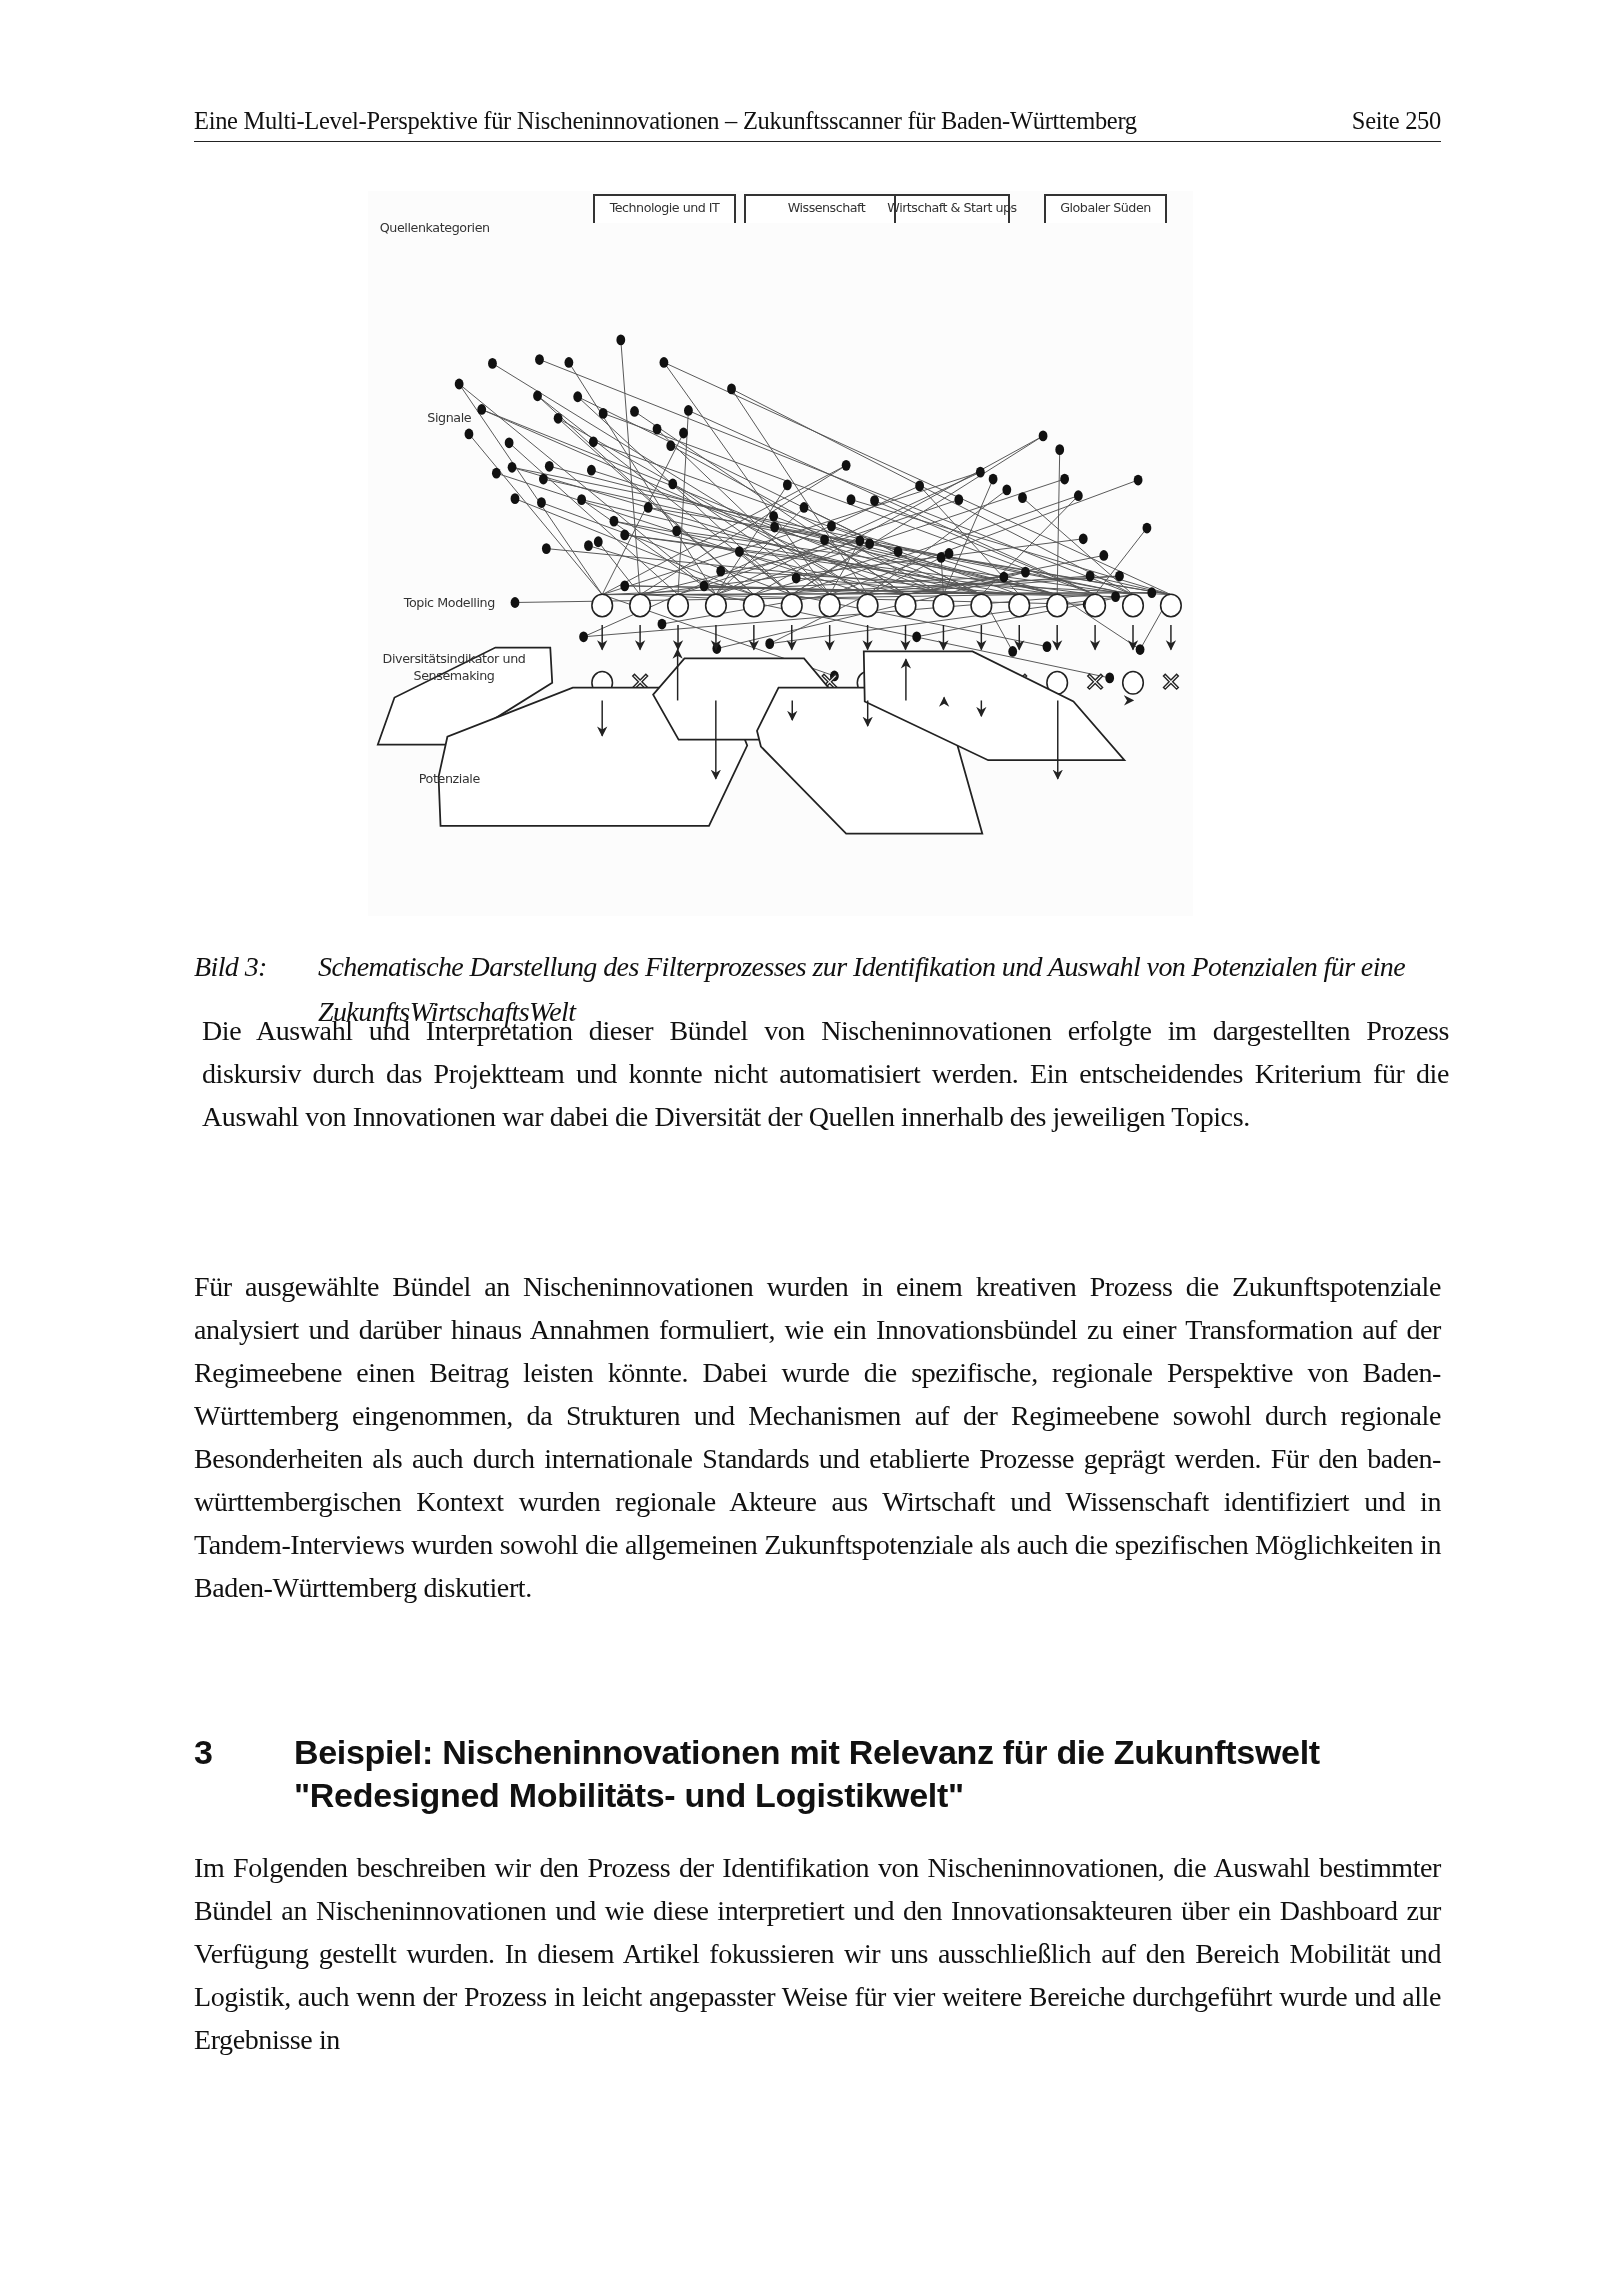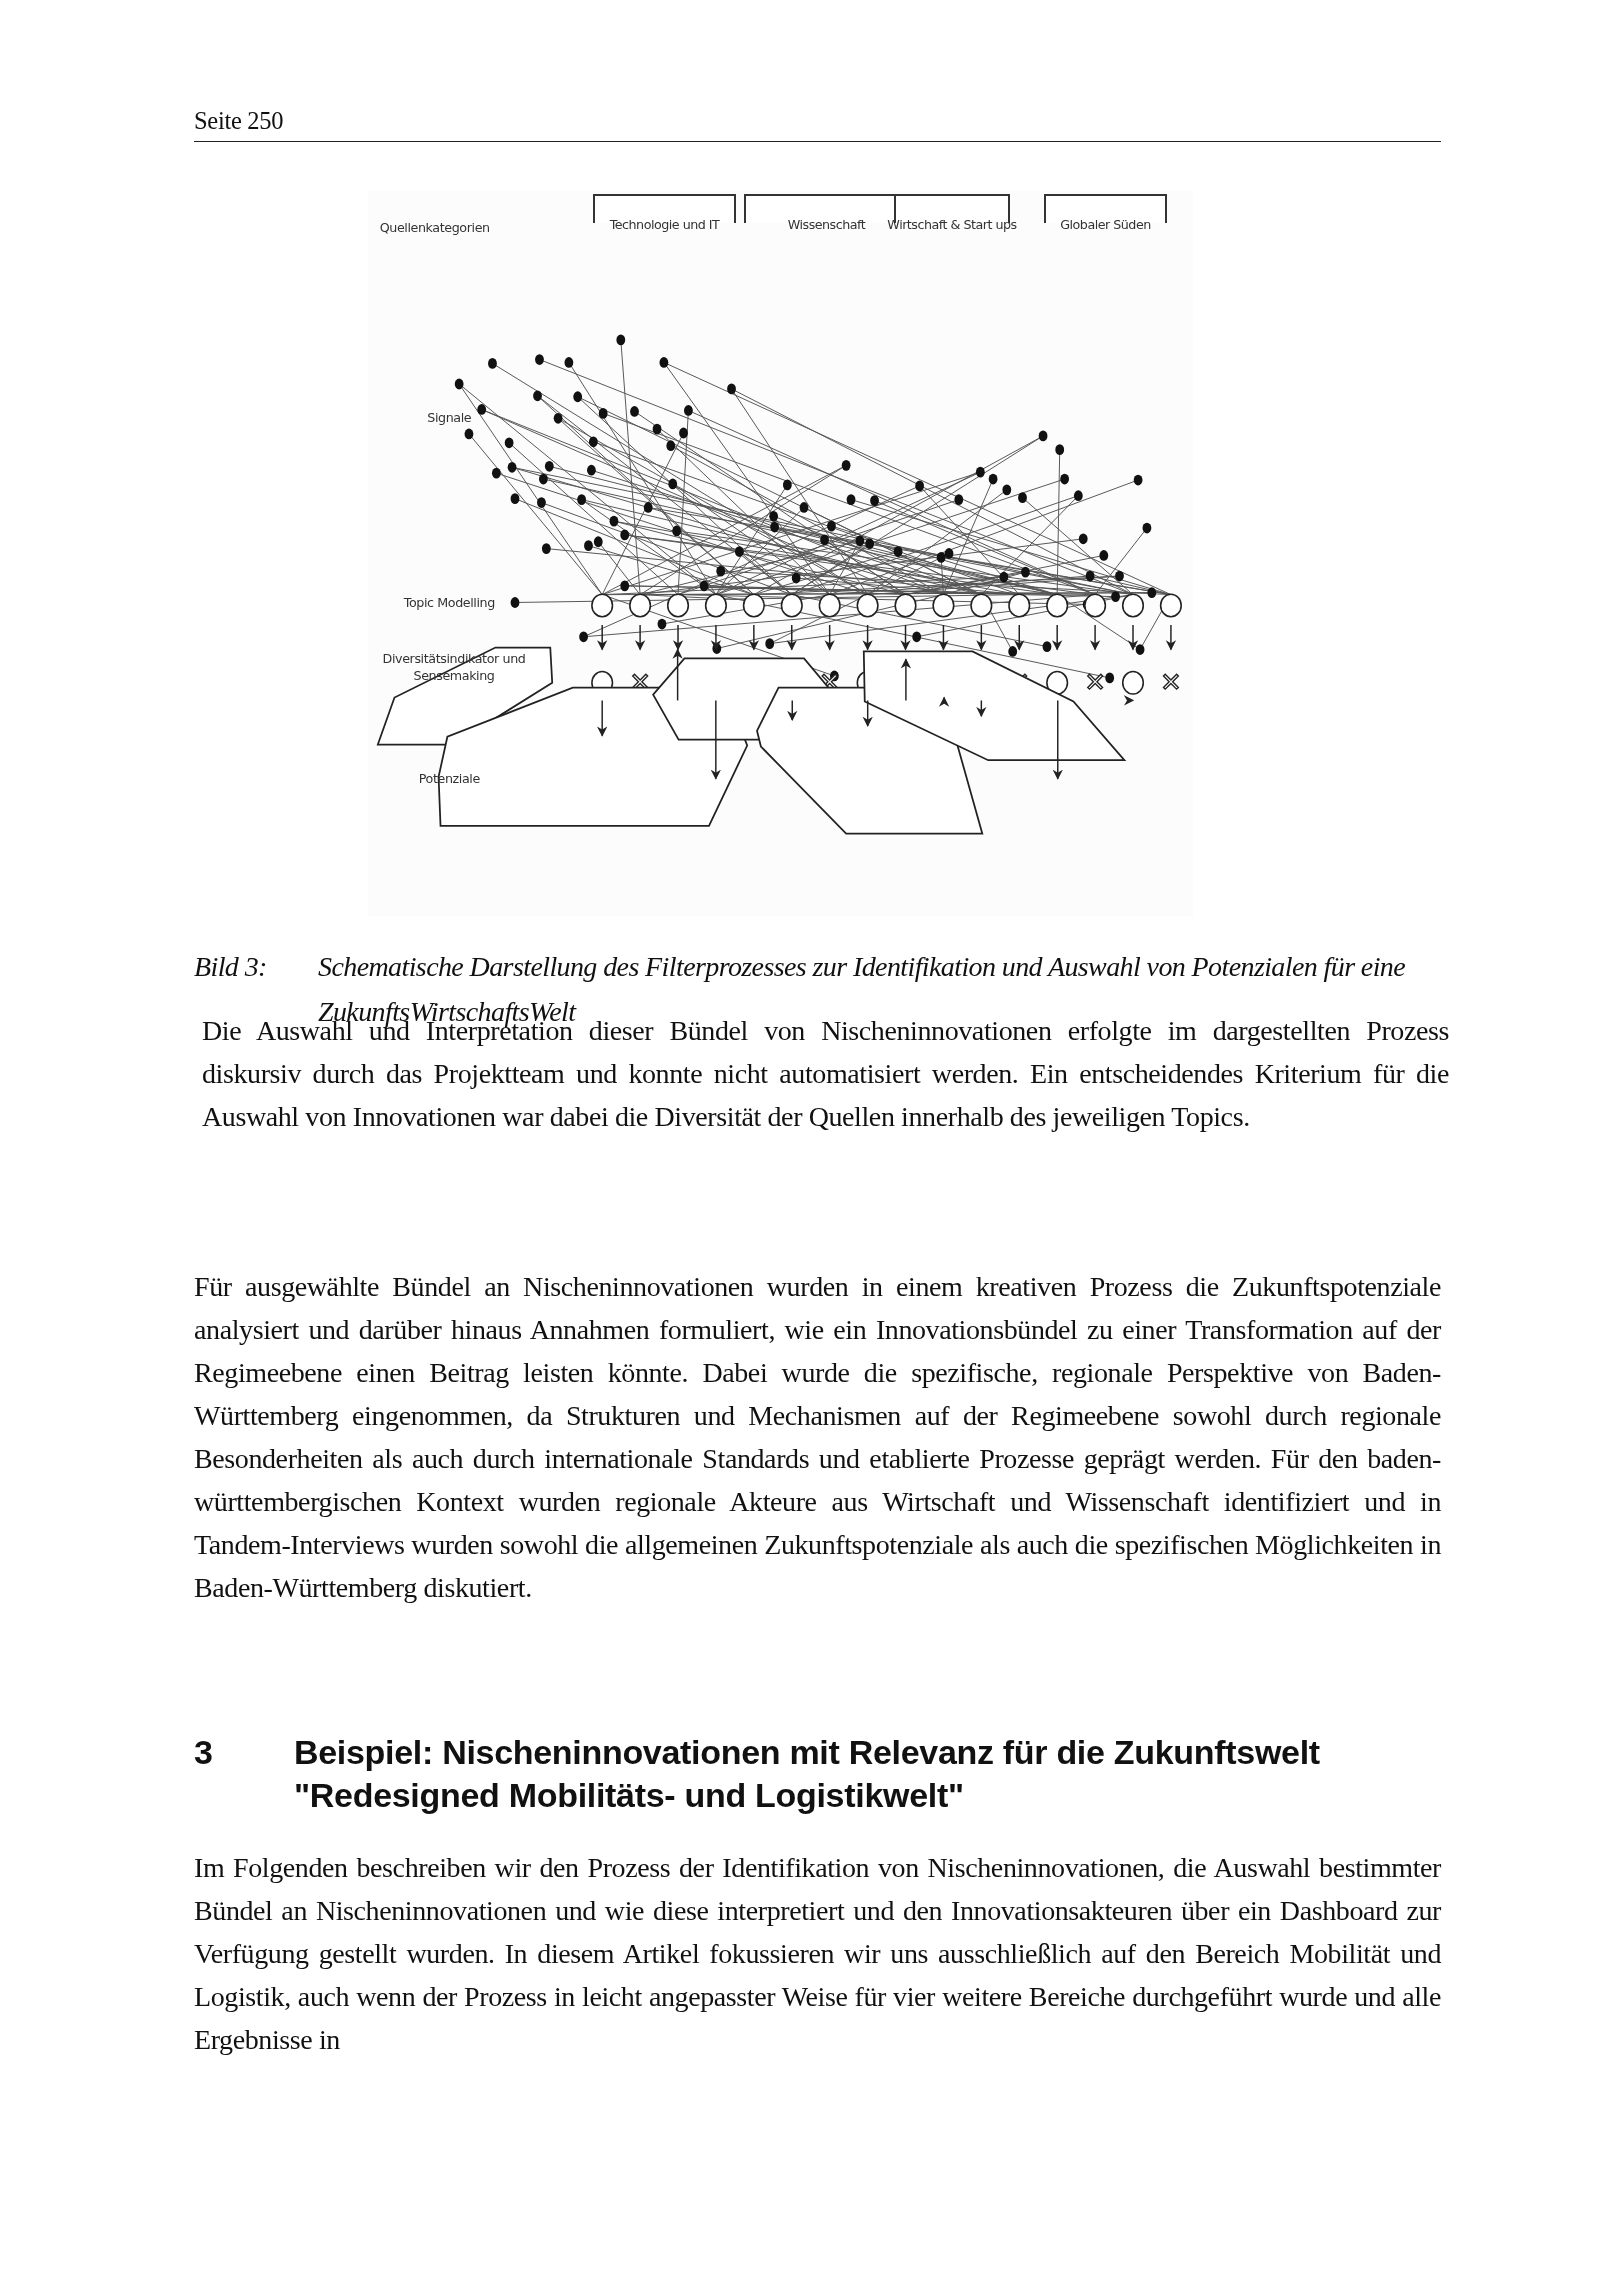--- a/index.html
+++ b/index.html
@@ -18,21 +18,21 @@
       background: #fcfcfc;
     }
     .figure svg { position: absolute; left: 0; top: 0; }
     .fig-label {
       position: absolute; font-family: "DejaVu Sans", sans-serif; font-size: 12.7px;
       color: #333; letter-spacing: -0.4px; text-align: center; line-height: 16.7px;
     }
     .cat-box {
       position: absolute; top: 2.9px; height: 29px; border: 2px solid #333; border-bottom: none;
       font-family: "DejaVu Sans", sans-serif; font-size: 12.7px; color: #333;
-      display: flex; justify-content: center; align-items: flex-start; padding-top: 21px;
+      display: flex; justify-content: center; align-items: flex-start; padding-top: 4px;
       box-sizing: border-box; letter-spacing: -0.5px; white-space: nowrap; background: #fff;
     }
     .caption {
       position: absolute; left: 194px; top: 944px; width: 1247px;
       font-style: italic; font-size: 28px; line-height: 45px; letter-spacing: -0.6px;
     }
     .caption .label { position: absolute; left: 0; top: 0; }
     .caption .text { margin-left: 124px; display: block; }
     .para {
       position: absolute; left: 194px; width: 1247px;
@@ -44,20 +44,21 @@
       font-family: "Liberation Sans", "DejaVu Sans", sans-serif; font-weight: bold;
       font-size: 34px; line-height: 43px; letter-spacing: -0.3px;
     }
     .section-heading .num { position: absolute; left: 0; top: 0; }
     .section-heading .title { display: block; margin-left: 100px; }
   </style>
 </head>
 <body>
 
 <div class="header">
+  <span>Eine Multi-Level-Perspektive für Nischeninnovationen – Zukunftsscanner für Baden-Württemberg</span>
   <span>Seite 250</span>
 </div>
 
 <div class="figure">
   <svg id="fig-svg" width="825" height="725" viewBox="0 0 842 740">
       <defs>
         <marker id="ah" viewBox="0 0 10 10" refX="9" refY="5" markerWidth="7" markerHeight="9" orient="auto">
           <path d="M0,0 L10,5 L0,10 L3,5 z" fill="#222"></path>
         </marker>
       </defs>

